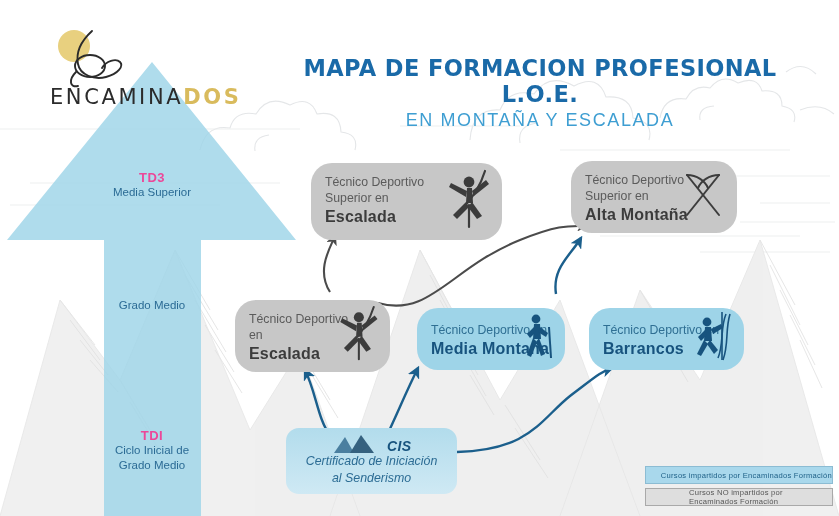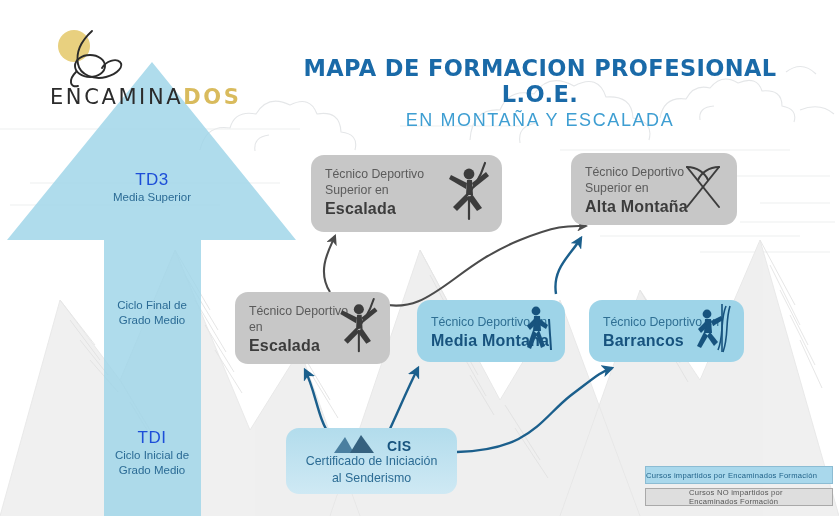--- a/index.html
+++ b/index.html
@@ -7,49 +7,49 @@
   #page{position:relative;width:839px;height:516px;overflow:hidden;background:#ffffff;}
 
   
   .bg-layer{position:absolute;left:0;top:0;width:839px;height:516px;}
 
   
   .arrow-svg{position:absolute;left:0;top:0;width:839px;height:516px;}
 
   
   .level{position:absolute;text-align:center;color:#18537f;line-height:1.18;}
-  .level .lv-title{font-weight:normal;font-size:17px;letter-spacing:.5px;color:#1d4ed8;}
+  .level .lv-title{font-weight:bold;font-size:13px;letter-spacing:.5px;color:#ec4899;}
   .level .lv-sub{font-size:11.5px;color:#2b6b95;margin-top:1px;}
   #lvl-td3{left:72px;top:170px;width:160px;}
   #lvl-td2{left:72px;top:298px;width:160px;}
   #lvl-td1{left:72px;top:413px;width:160px;margin-top:15px;}
 
   
-  .card{position:absolute;border-radius:13px;box-sizing:border-box;overflow:hidden;}
+  .card{position:absolute;border-radius:21px;box-sizing:border-box;overflow:hidden;margin-top:8px;}
   .card .txt{position:absolute;left:14px;top:11px;right:56px;line-height:1.32;}
   .card .l1,.card .l2{font-size:12.3px;display:block;white-space:nowrap;}
   .card .lb{font-size:16px;font-weight:bold;display:block;white-space:nowrap;letter-spacing:.2px;}
   .card .ico{position:absolute;right:6px;top:50%;transform:translateY(-50%);}
 
   .card.gray{background:#c7c7c7;}
   .card.gray .l1,.card.gray .l2{color:#5b5b5b;}
   .card.gray .lb{color:#3c3c3c;}
   .card.blue{background:#9ed4e8;}
   .card.blue .l1,.card.blue .l2{color:#2f6f93;}
   .card.blue .lb{color:#17537e;}
 
   #card-tds-esc{left:311px;top:155px;width:191px;height:77px;}
   #card-tds-alta{left:571px;top:153px;width:166px;height:72px;}
   #card-td-esc{left:235px;top:292px;width:155px;height:72px;}
   #card-td-media{left:417px;top:300px;width:148px;height:62px;}
   #card-td-barr{left:589px;top:300px;width:155px;height:62px;}
 
   
   #card-cis{position:absolute;left:286px;top:428px;width:171px;height:66px;border-radius:13px;
-            background:linear-gradient(180deg,#b2dcec 0%,#cfe9f4 100%);overflow:hidden;}
+            background:linear-gradient(180deg,#b2dcec 0%,#cfe9f4 100%);overflow:hidden;font-style:italic;}
   #card-cis .cis-head{position:absolute;left:0;top:6px;width:171px;text-align:center;}
   #card-cis .cis-title{font-size:14px;font-weight:bold;color:#17537e;letter-spacing:.4px;
                        display:inline-block;vertical-align:middle;}
   #card-cis .cis-mount{display:inline-block;vertical-align:middle;margin-right:7px;}
   #card-cis .cis-sub{position:absolute;left:0;top:25px;width:171px;text-align:center;
                      font-size:12.4px;line-height:1.33;color:#2c6c94;}
 
   
   #title-block{position:absolute;left:270px;top:55px;width:540px;text-align:center;}
   #title-main{font-size:22.5px;font-weight:bold;color:#1a6aa8;letter-spacing:.4px;
@@ -58,21 +58,21 @@
 
   
   #logo{position:absolute;left:40px;top:28px;width:215px;height:85px;}
   #logo-word{position:absolute;left:10px;top:57px;font-size:21px;letter-spacing:2.6px;
              font-family:"DejaVu Sans",sans-serif;}
   #logo-word .w1{color:#2b2b2b;}
   #logo-word .w2{color:#d9bb5d;font-weight:bold;}
 
   
   .legend-row{position:absolute;box-sizing:border-box;display:flex;align-items:center;
-              justify-content:flex-start;font-size:7.6px;letter-spacing:.25px;}
+              justify-content:flex-end;font-size:7.6px;letter-spacing:.25px;}
   #legend-yes{left:645px;top:466px;width:188px;height:18px;background:#a9d8ec;
               border:1px solid #8cbcd3;color:#1d5f86;}
   #legend-no{left:645px;top:488px;width:188px;height:18px;background:#dedede;
              border:1px solid #a9a9a9;color:#555555;padding-left:43px;}
 </style>
 </head>
 <body>
 
 <div id="page">
 
@@ -166,21 +166,20 @@
   <div id="title-block">
     <div id="title-main">MAPA DE FORMACION PROFESIONAL L.O.E.</div>
     <div id="title-sub">EN MONTAÑA Y ESCALADA</div>
   </div>
 
   <div class="level" id="lvl-td3">
     <div class="lv-title">TD3</div>
     <div class="lv-sub">Media Superior</div>
   </div>
   <div class="level" id="lvl-td2">
-    <div class="lv-sub">Ciclo Final de</div>
     <div class="lv-sub">Grado Medio</div>
   </div>
   <div class="level" id="lvl-td1">
     <div class="lv-title">TDI</div>
     <div class="lv-sub">Ciclo Inicial de</div>
     <div class="lv-sub">Grado Medio</div>
   </div>
 
   <div class="card gray" id="card-tds-esc">
     <div class="txt">

